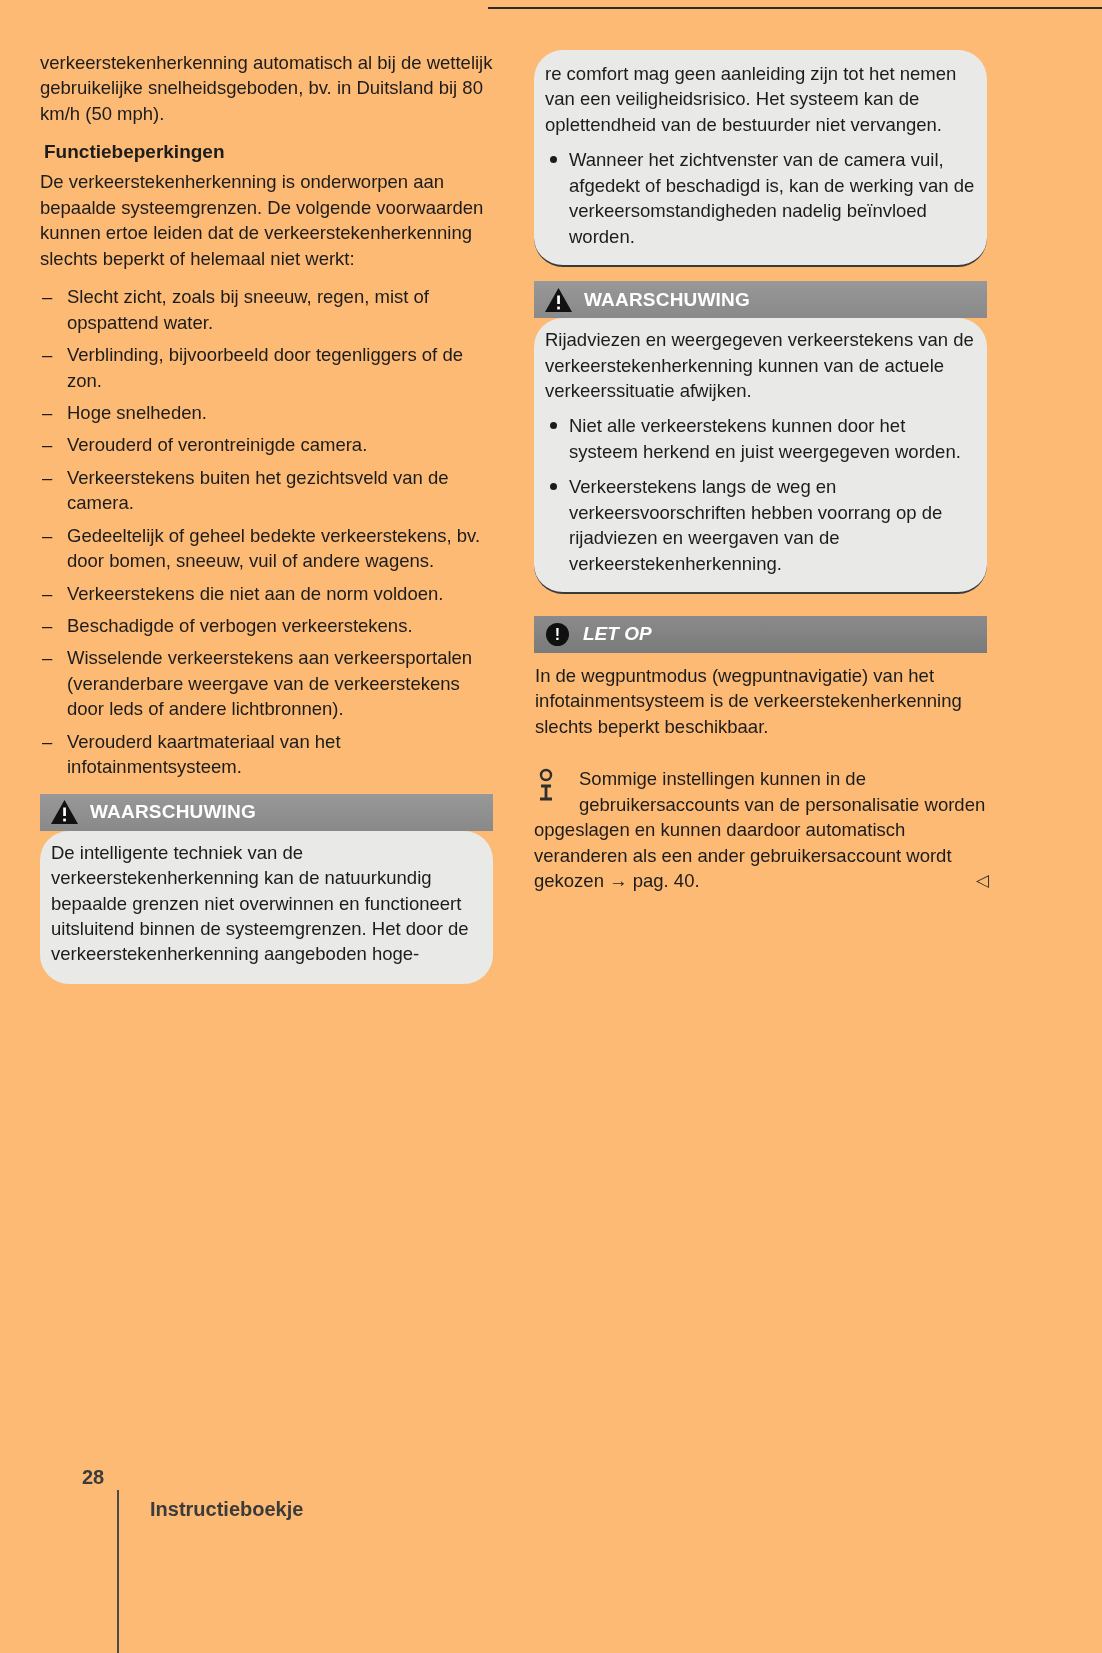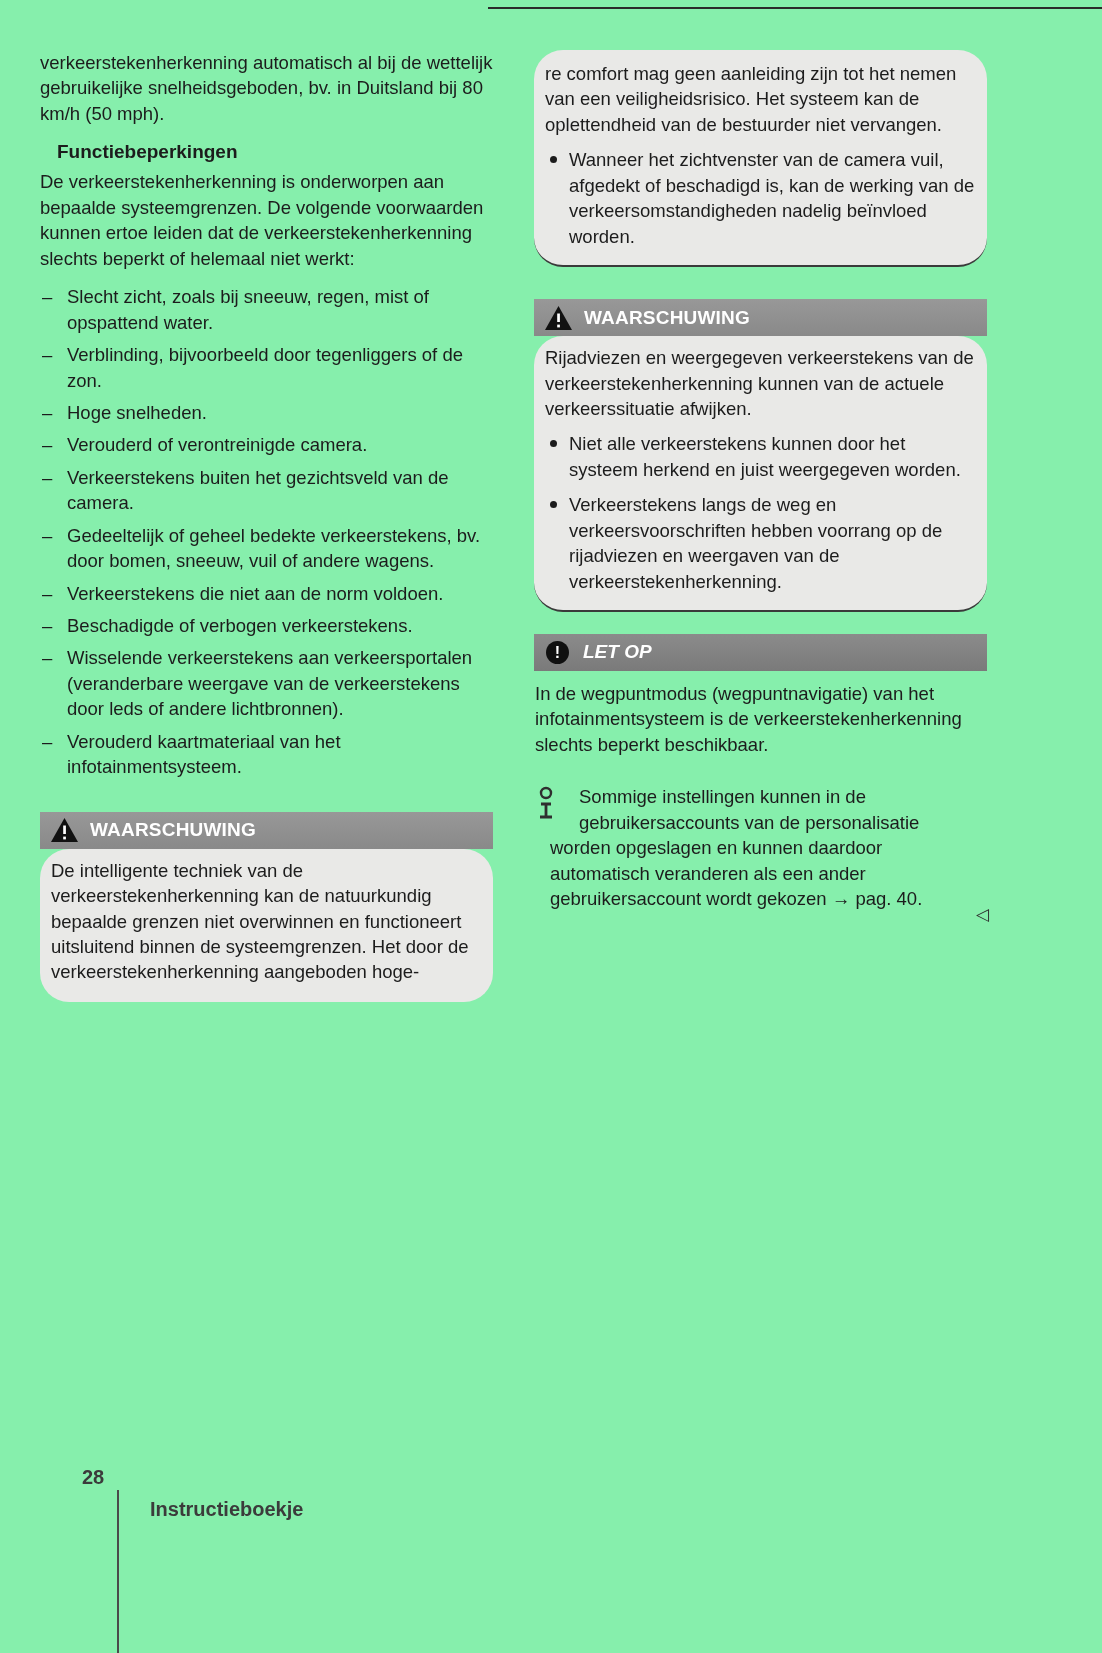--- a/index.html
+++ b/index.html
@@ -1,34 +1,34 @@
 <!DOCTYPE html>
 <html><head>
 <meta charset="utf-8">
 <style>
   html, body { margin: 0; padding: 0; }
   body { background: #d8d8d8; font-family: "Liberation Sans", sans-serif; }
   .page {
     position: relative; width: 1102px; height: 1653px; margin: 0 auto;
-    background: #86efac; color: #1c1c1c; overflow: hidden;
+    background: #fdba74; color: #1c1c1c; overflow: hidden;
   }
   .top-rule { position: absolute; top: 7px; left: 488px; width: 614px; height: 2px; background: #2b2b2b; }
 
   .columns { position: absolute; top: 50px; left: 40px; width: 947px; display: flex; gap: 41px; align-items: flex-start; }
   .col { width: 453px; font-size: 18.5px; line-height: 1.375; }
 
   .para { margin: 0 0 13px; }
-  .heading { font-size: 19px; font-weight: bold; margin: 10px 17px 4px; }
+  .heading { font-size: 19px; font-weight: bold; margin: 10px 4px 4px; }
 
   ul { list-style: none; margin: 0; padding: 0; }
   .dash-list { margin-top: 12px; }
   .dash-list li { position: relative; padding-left: 27px; margin-bottom: 7px; }
   .dash-list li::before { content: "–"; position: absolute; left: 2px; top: 0; }
 
-  .warn-box { margin-top: 32px; }
+  .warn-box { margin-top: 14px; }
   .warn-head {
     display: flex; align-items: center; gap: 12px; height: 37px; padding: 0 11px;
     background: linear-gradient(#989898, #898989); color: #ffffff;
     font-weight: bold; font-size: 19px; letter-spacing: .2px;
   }
   .warn-body { background: #e9e9e7; padding: 9px 11px 13px; border-radius: 29px; }
   .warn-body.closed { border-bottom: 2px solid #3a3a3a; }
   .warn-body .para { margin-bottom: 4px; }
 
   .dot-list li { position: relative; padding-left: 24px; margin-top: 10px; }
@@ -143,21 +143,21 @@
         </div>
       </div>
 
       <div class="note">
         <span class="note-icon">
           <svg width="24" height="36" viewBox="0 0 24 36" aria-hidden="true">
             <circle cx="12" cy="7" r="5" fill="none" stroke="#2f2f2f" stroke-width="2.4"></circle>
             <path d="M7 18 H17 M12 18 V31 M6 31 H18" fill="none" stroke="#2f2f2f" stroke-width="2.8"></path>
           </svg>
         </span>
-        <p class="para" style="margin:16px;">Sommige instellingen kunnen in de gebruikersaccounts van de personalisatie worden opgeslagen en kunnen daardoor automatisch veranderen als een ander gebruikersaccount wordt gekozen → pag. 40.</p>
+        <p class="para" style="margin:0;">Sommige instellingen kunnen in de gebruikersaccounts van de personalisatie worden opgeslagen en kunnen daardoor automatisch veranderen als een ander gebruikersaccount wordt gekozen → pag. 40.</p>
         <span class="end-mark">◁</span>
       </div>
 
     </div>
   </div>
 
   <span class="footer-num">28</span>
   <span class="footer-line"></span>
   <span class="footer-title">Instructieboekje</span>
 

